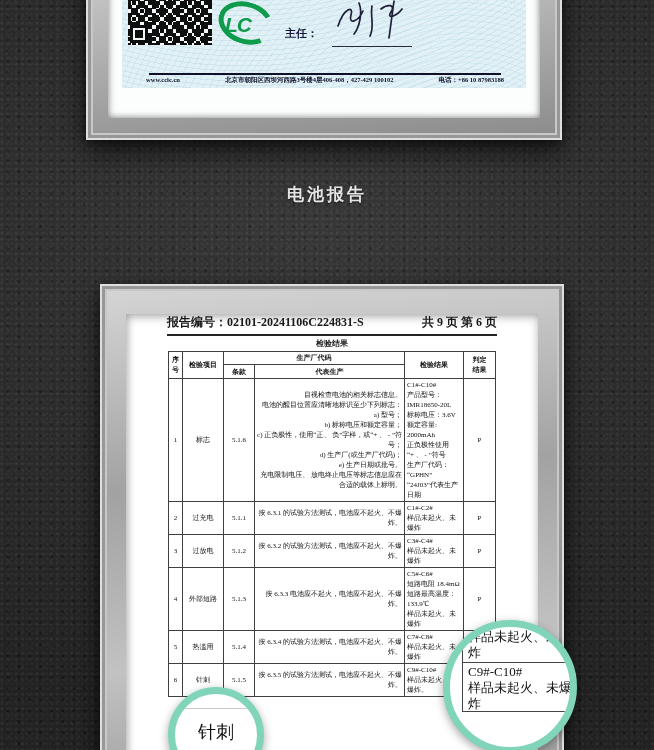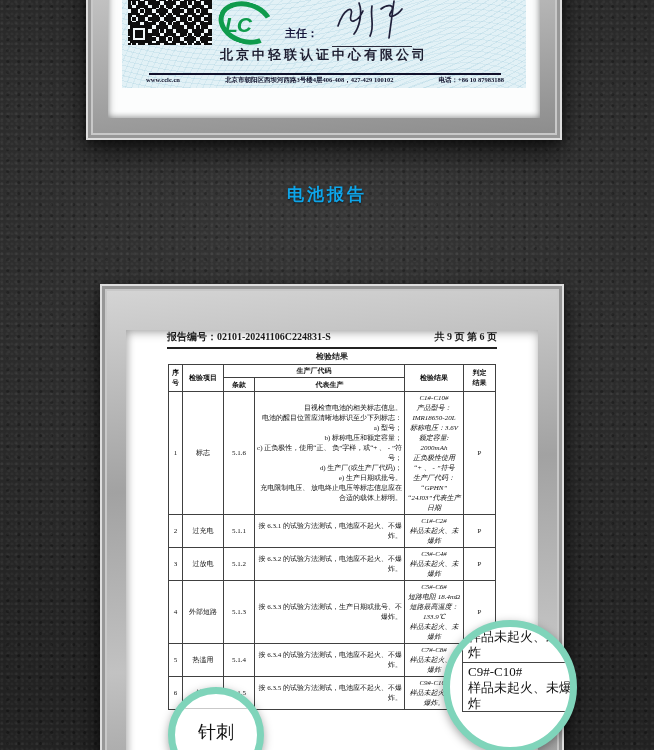--- a/index.html
+++ b/index.html
@@ -59,43 +59,43 @@
     font-family:"Liberation Serif",serif;font-size:13px;letter-spacing:3px;color:#1d1d30;font-weight:bold;
   }
   .cert-divider{position:absolute;left:27px;bottom:13px;width:352px;height:2px;background:#10102a;}
   .cert-footer{
     position:absolute;left:24px;right:22px;bottom:3px;display:flex;justify-content:space-between;
     font-size:6.5px;font-weight:bold;color:#10102a;font-family:"Liberation Serif",serif;white-space:nowrap;
   }
   
   .caption{
     position:absolute;left:0;right:0;top:183px;text-align:center;
-    color:#0ea5e9;font-size:17px;font-weight:bold;letter-spacing:3px;
+    color:#e5e5e5;font-size:17px;font-weight:bold;letter-spacing:3px;
     text-shadow:0 1px 2px rgba(0,0,0,.6);
   }
   
   .cert2{left:100px;top:284px;width:464px;height:560px;padding:26px;box-sizing:border-box;}
   .doc{
     width:100%;height:100%;background:#fff;box-sizing:border-box;
     box-shadow:inset 0 3px 10px rgba(0,0,0,.28), inset 3px 0 6px rgba(0,0,0,.12);
     color:#1a1a1a;font-family:"Liberation Serif",serif;
   }
   .doc-title{padding-top:46px;text-align:center;font-size:13.5px;font-weight:bold;letter-spacing:1px;}
-  .doc-meta{display:flex;justify-content:space-between;margin:20px 41px 0 41px;font-size:10px;font-weight:bold;}
+  .doc-meta{display:flex;justify-content:space-between;margin:4px 41px 0 41px;font-size:12px;font-weight:bold;}
   .doc-rule{margin:3px 41px 0 41px;height:2px;background:#222;}
   .doc-section{margin-top:2px;text-align:center;font-size:8px;font-weight:bold;}
   table.rtable{
     margin:2px auto 0 auto;width:327px;table-layout:fixed;border-collapse:collapse;
     font-size:7px;color:#111;
   }
   .rtable td{border:1px solid #404040;padding:1px 2px;text-align:center;vertical-align:middle;line-height:10px;box-sizing:border-box;}
   .rtable .hd{font-weight:bold;}
   .pre{white-space:pre-line;}
   .rtable td.req{text-align:right;}
-  .rtable td.res{text-align:center;padding-left:2px;font-style:italic;}
+  .rtable td.res{text-align:left;padding-left:2px;}
   tr.h1{height:13px} tr.h2{height:14px}
   tr.r1{height:112px} tr.r2{height:25px} tr.r3{height:27px}
   tr.r4{height:51px} tr.r5{height:25px} tr.r6{height:27px}
   
   .mag{
     position:absolute;border-radius:50%;background:#fff;border:7px solid #7fd4ba;
     box-shadow:0 3px 10px rgba(0,0,0,.35);overflow:hidden;z-index:5;box-sizing:border-box;
   }
   .mag-left{left:168px;top:687px;width:96px;height:96px;}
   .mag-left .faint-line{position:absolute;left:0;right:0;top:14px;height:1px;background:#c9c9c9;}
@@ -122,21 +122,20 @@
         <div class="ring"></div>
         <div class="letters">LC</div>
       </div>
       <div class="director">主任：</div>
       <div class="sig">
         <svg width="86" height="44" viewBox="0 0 86 44">
           <path d="M10 28 C16 10, 26 7, 23 17 C20 27, 30 24, 35 13 M31 5 C35 15, 31 30, 26 36 M44 8 C42 20, 47 28, 42 38 M53 11 C59 6, 68 6, 63 14 C58 22, 69 18, 74 11 M66 3 L61 40" stroke="#20203a" stroke-width="1.7" fill="none" stroke-linecap="round"></path>
         </svg>
       </div>
       <div class="sig-line"></div>
-      <div class="cert-company">北京中轻联认证中心有限公司</div>
       <div class="cert-divider"></div>
       <div class="cert-footer">
         <span>www.cclc.cn</span>
         <span>北京市朝阳区西坝河西路3号楼4层406-408，427-429 100102</span>
         <span>电话：+86 10 87983188</span>
       </div>
     </div>
   </div>
 </div>
 
@@ -215,21 +214,21 @@
         <td>5.1.2</td>
         <td class="req pre">按 6.3.2 的试验方法测试，电池应不起火、不爆炸。</td>
         <td class="res pre">C3#-C4#
 样品未起火、未爆炸</td>
         <td>P</td>
       </tr>
       <tr class="r4">
         <td>4</td>
         <td>外部短路</td>
         <td>5.1.3</td>
-        <td class="req pre">按 6.3.3 的试验方法测试，生产日期或批号、不爆炸。</td>
+        <td class="req pre">按 6.3.3 电池应不起火，电池应不起火、不爆炸。</td>
         <td class="res pre">C5#-C6#
 短路电阻 18.4mΩ
 短路最高温度：133.9℃
 样品未起火、未爆炸</td>
         <td>P</td>
       </tr>
       <tr class="r5">
         <td>5</td>
         <td>热滥用</td>
         <td>5.1.4</td>

